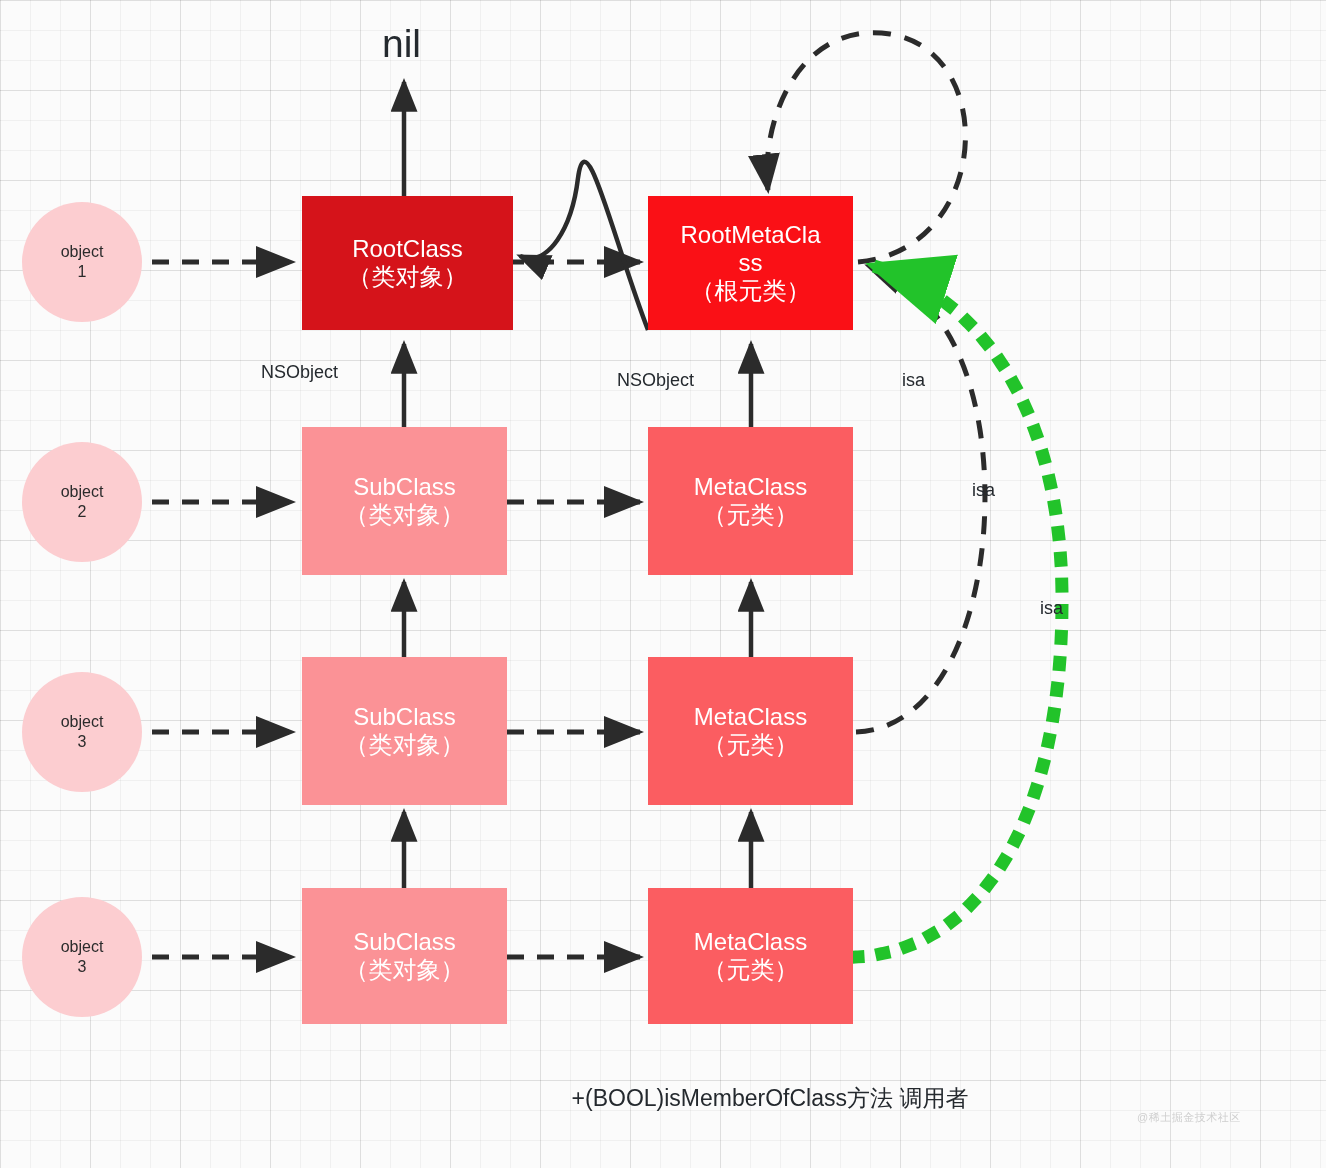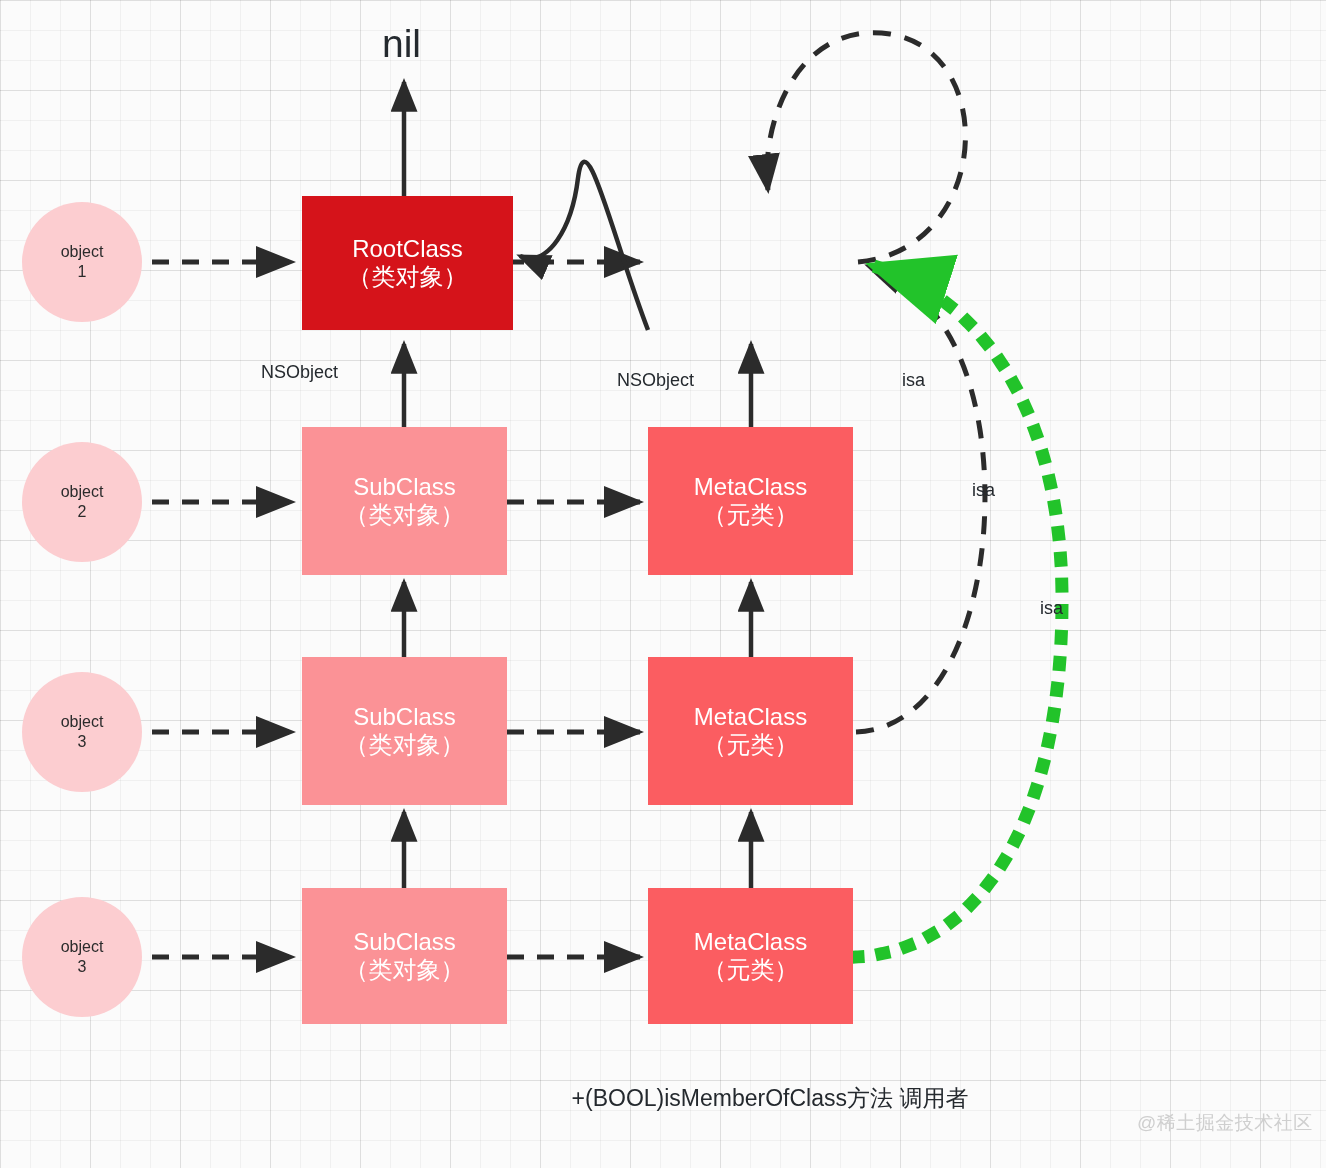--- a/index.html
+++ b/index.html
@@ -79,21 +79,21 @@
     color: #24292e;
     font-size: 23px;
     line-height: 1.4;
     text-align: center;
     width: 520px;
     margin-top: 20px;
   }
   .watermark {
     position: absolute;
     color: #cfcfcf;
-    font-size: 19px;
+    font-size: 11px;
     letter-spacing: 0.5px;
   }
 </style>
 </head>
 <body>
 
 <div id="canvas">
 
   <svg id="edges" viewBox="0 0 1326 1168">
     <defs>
@@ -171,20 +171,25 @@
   </div>
   <div class="node-box" style="left:302px; top:657px; width:205px; height:148px; background:#FB9296;">
     <span class="ln">SubClass</span>
     <span class="ln">（类对象）</span>
   </div>
   <div class="node-box" style="left:302px; top:888px; width:205px; height:136px; background:#FB9296;">
     <span class="ln">SubClass</span>
     <span class="ln">（类对象）</span>
   </div>
 
+  <div class="node-box" style="left:648px; top:196px; width:205px; height:134px; background:#FA1016;">
+    <span class="ln">RootMetaCla</span>
+    <span class="ln">ss</span>
+    <span class="ln">（根元类）</span>
+  </div>
   <div class="node-box" style="left:648px; top:427px; width:205px; height:148px; background:#FB5D61;">
     <span class="ln">MetaClass</span>
     <span class="ln">（元类）</span>
   </div>
   <div class="node-box" style="left:648px; top:657px; width:205px; height:148px; background:#FB5D61;">
     <span class="ln">MetaClass</span>
     <span class="ln">（元类）</span>
   </div>
   <div class="node-box" style="left:648px; top:888px; width:205px; height:136px; background:#FB5D61;">
     <span class="ln">MetaClass</span>

